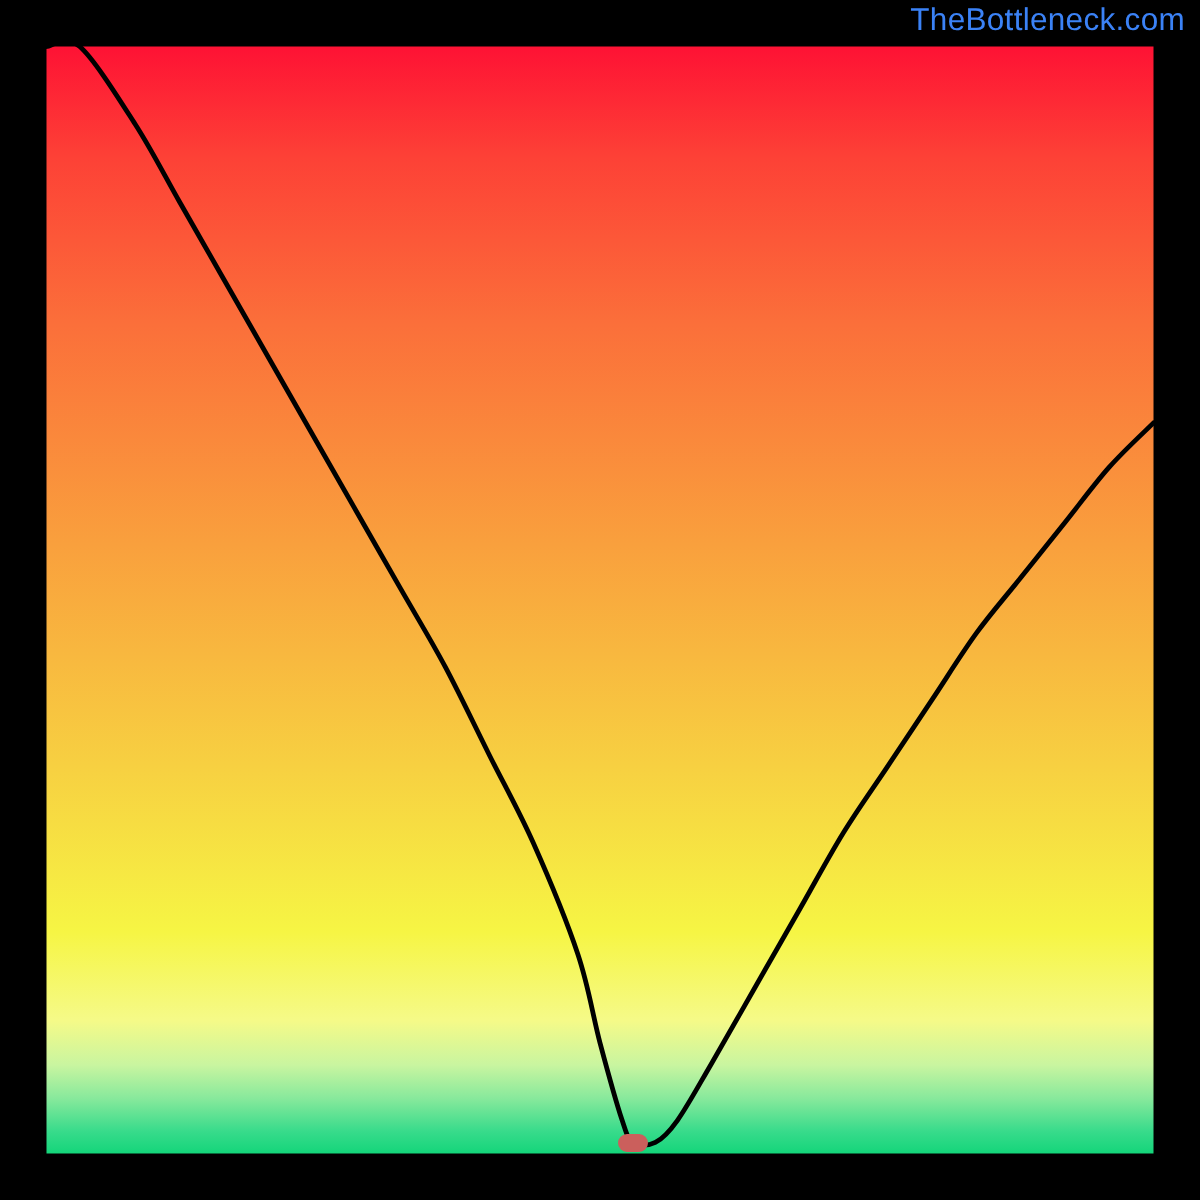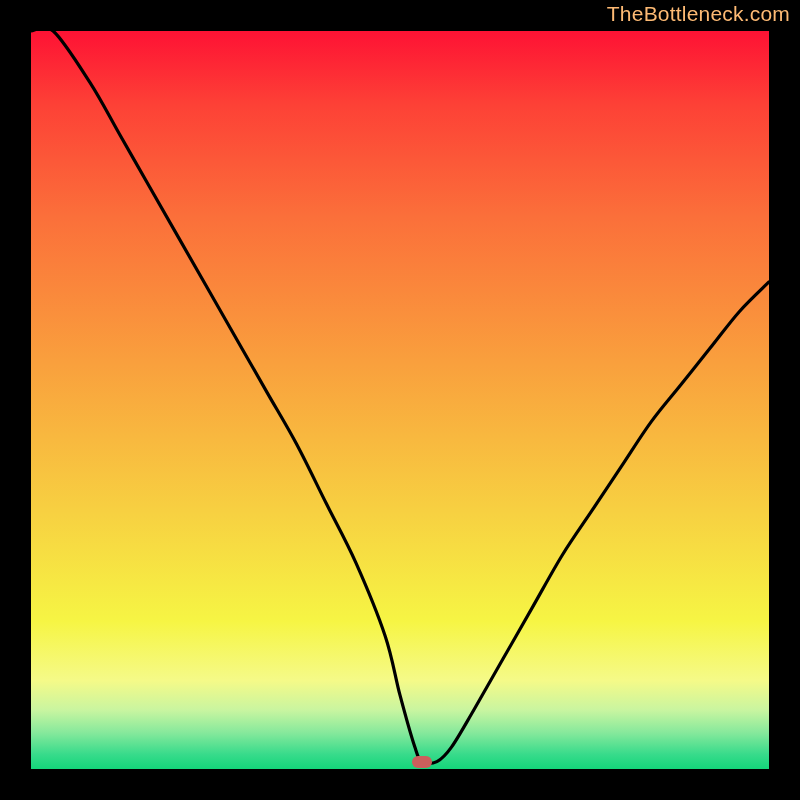--- a/index.html
+++ b/index.html
@@ -14,21 +14,21 @@
   .frame {
     position: relative;
     width: 800px;
     height: 800px;
     background: #000;
   }
   .watermark {
     position: absolute;
     top: 2px;
     right: 10px;
-    color: #fdba74;
+    color: #3b82f6;
     font-size: 21px;
     font-weight: 500;
     letter-spacing: 0.2px;
     z-index: 10;
   }
   .plot-area {
     position: absolute;
     left: 31px;
     top: 31px;
     width: 738px;

